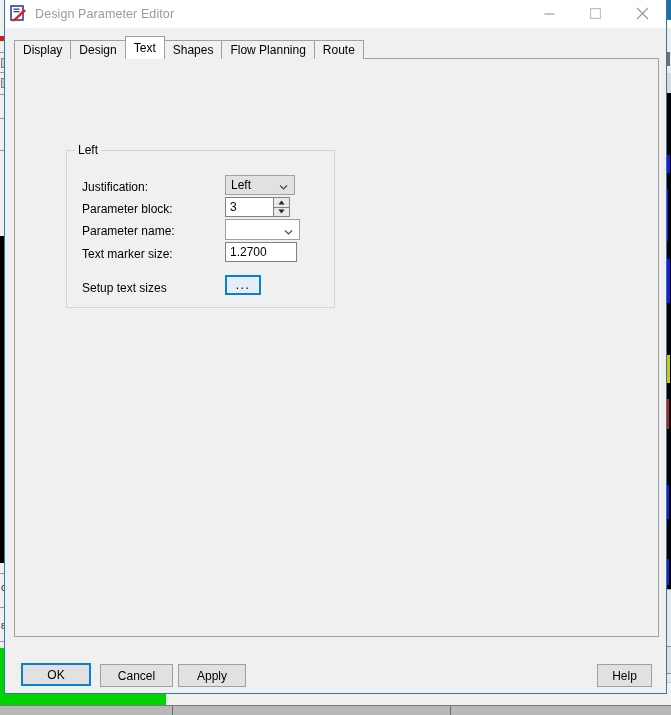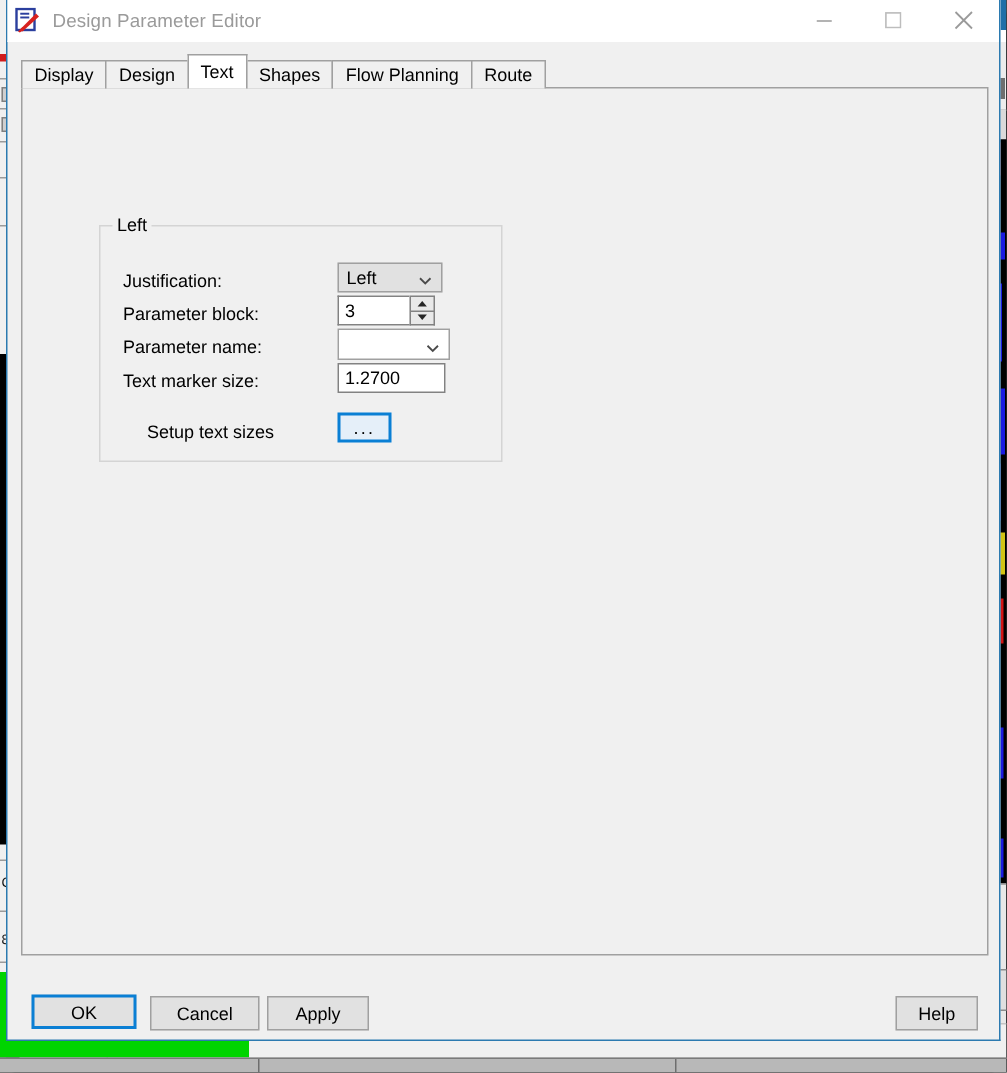--- a/index.html
+++ b/index.html
@@ -568,21 +568,21 @@
           <span class="chev">
             <svg width="9" height="9" viewBox="0 0 9 9">
                 <path d="M1 3 L4.5 6.5 L8 3" fill="none" stroke="#4a4a4a" stroke-width="1.2"></path>
               </svg>
           </span>
         </div>
 
         <div class="form-label" style="left:15px; top:96px;">Text marker size:</div>
         <div class="textinput" style="left:158px; top:91px; width:72px; height:20px;">1.2700</div>
 
-        <div class="form-label" style="left:31px; top:130px;">Setup text sizes</div>
+        <div class="form-label" style="left:15px; top:130px;">Setup text sizes</div>
         <div class="btn-ellipsis" style="left:158px; top:124px; width:36px; height:20px;">...</div>
       </div>
 
     </div>
 
     <div class="dlg-btn default" style="left:16px; top:663px; width:70px;">OK</div>
     <div class="dlg-btn" style="left:95px; top:664px; width:73px;">Cancel</div>
     <div class="dlg-btn" style="left:173px; top:664px; width:68px;">Apply</div>
     <div class="dlg-btn" style="left:592px; top:664px; width:55px;">Help</div>
 

